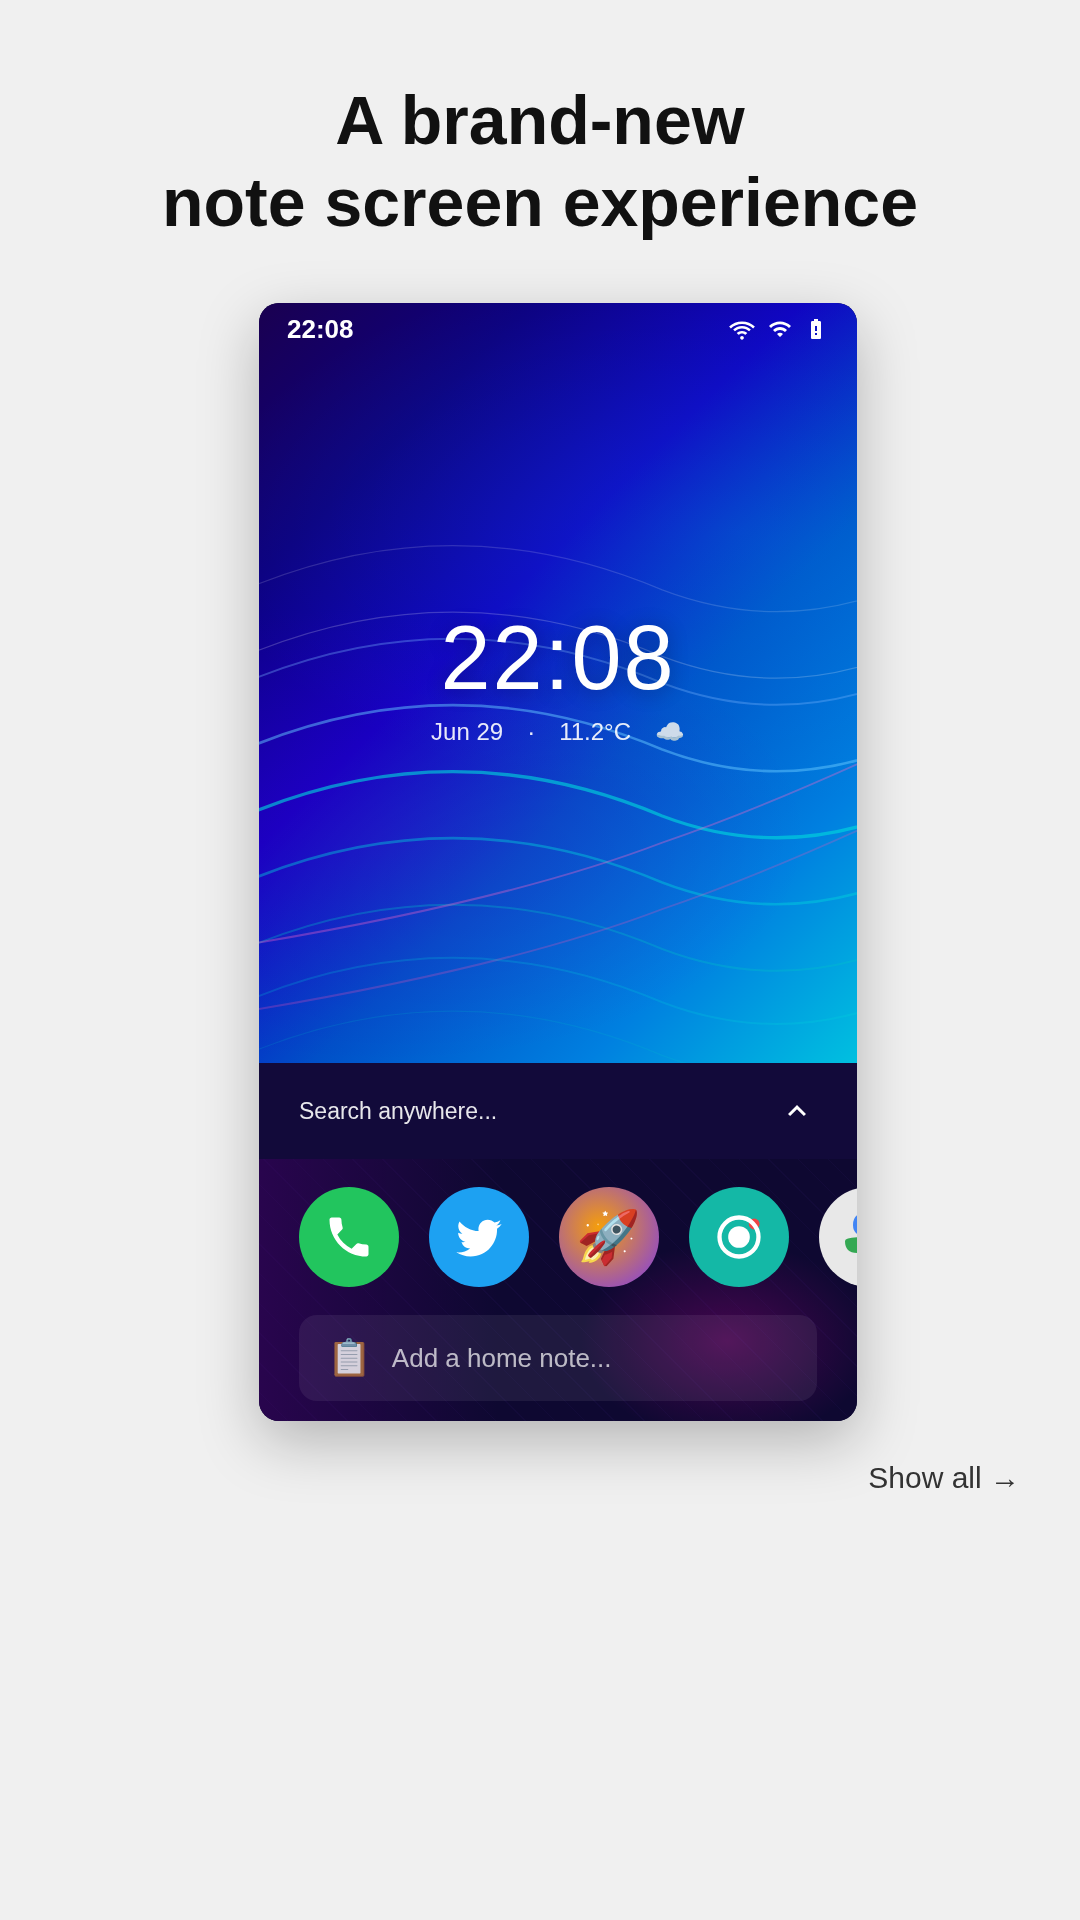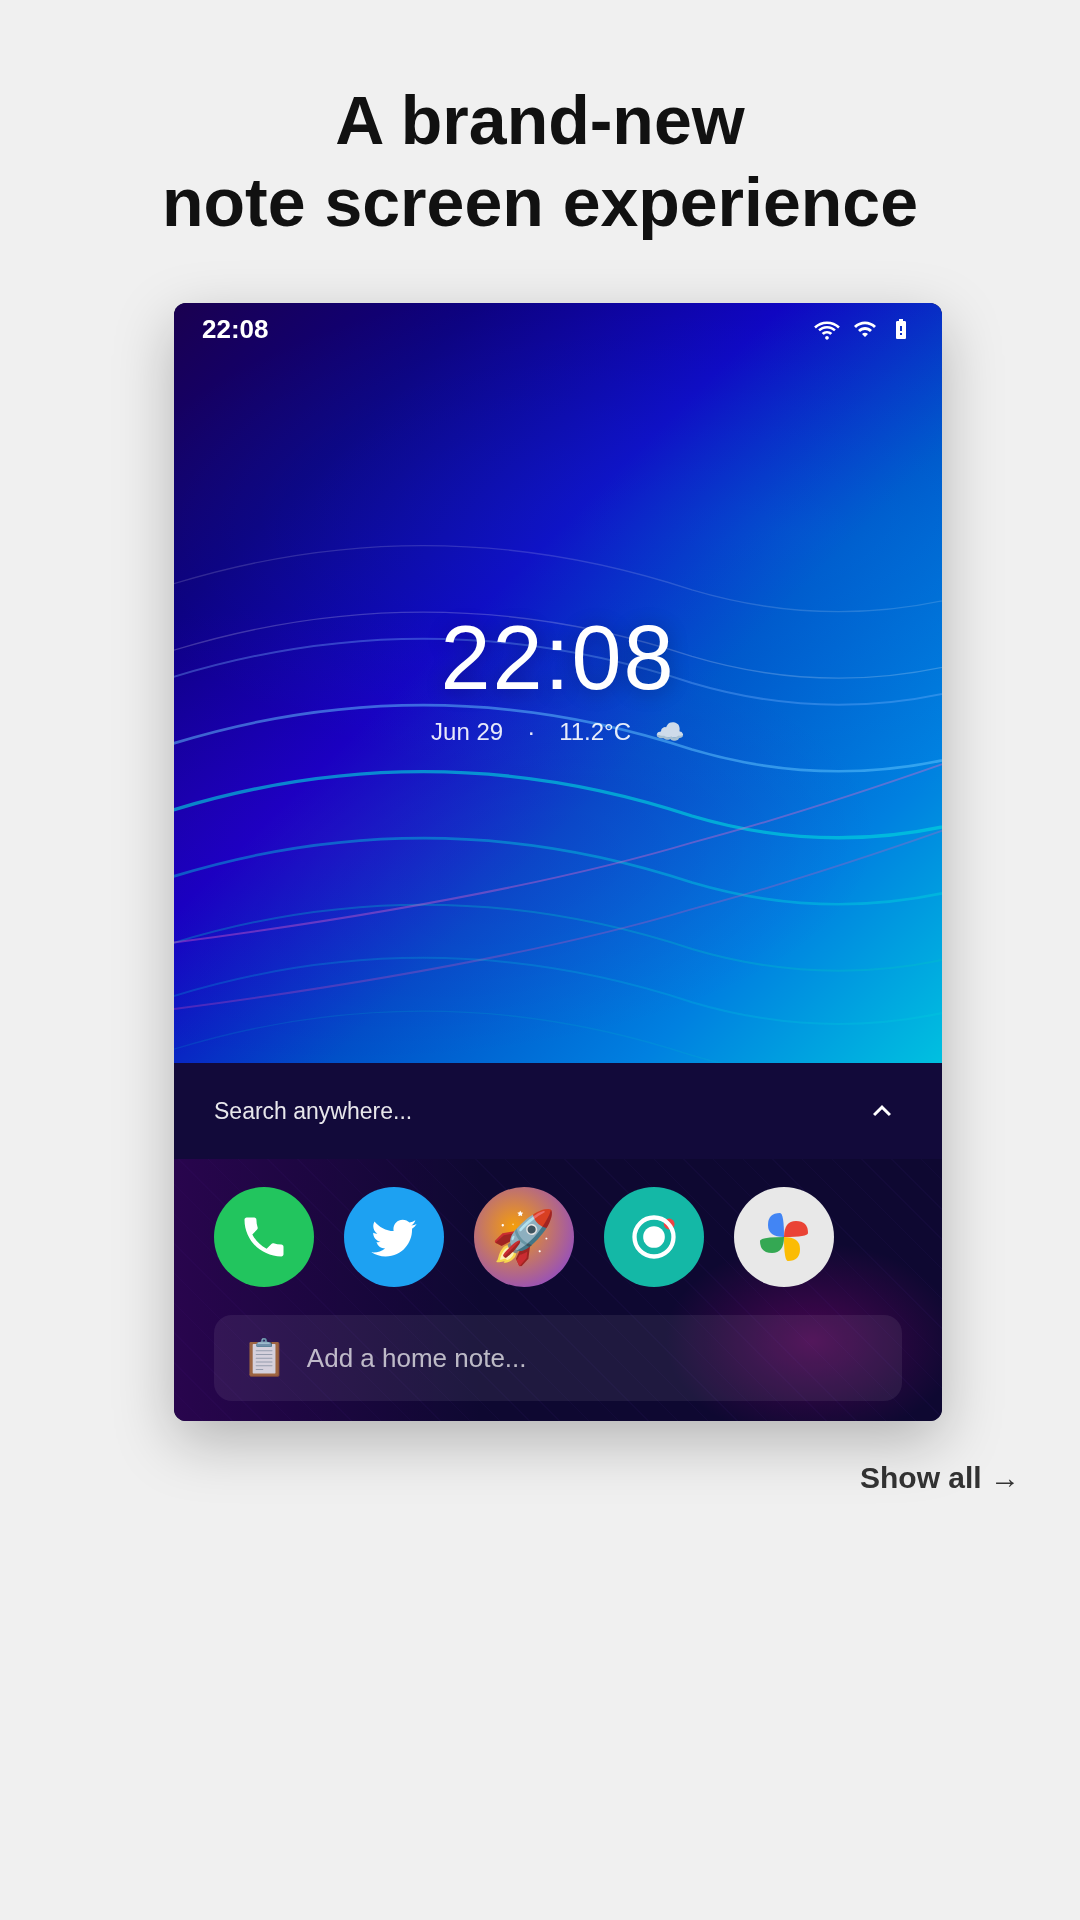--- a/index.html
+++ b/index.html
@@ -18,22 +18,22 @@
     .page-title {
       text-align: center;
       font-size: 68px;
       font-weight: 800;
       color: #111;
       padding: 80px 60px 60px;
       line-height: 1.2;
     }
 
     .phone-wrapper {
-      width: 768px;
-      border-radius: 12px;
+      width: 598px;
+      border-radius: 20px;
       overflow: hidden;
       box-shadow: 0 20px 60px rgba(0,0,0,0.25);
       position: relative;
       margin-left: 36px;
     }
 
     
     .phone-screen {
       width: 100%;
       position: relative;
@@ -265,21 +265,21 @@
       background: #f0f0f0;
       padding: 30px 60px 0;
       display: flex;
       justify-content: flex-end;
       width: 100%;
     }
 
     .show-all-btn {
       color: #333;
       font-size: 30px;
-      font-weight: 700;
+      font-weight: 400;
       display: flex;
       align-items: center;
       gap: 8px;
       cursor: pointer;
       background: none;
       border: none;
       padding: 10px 0;
     }
   </style>
 </head>

